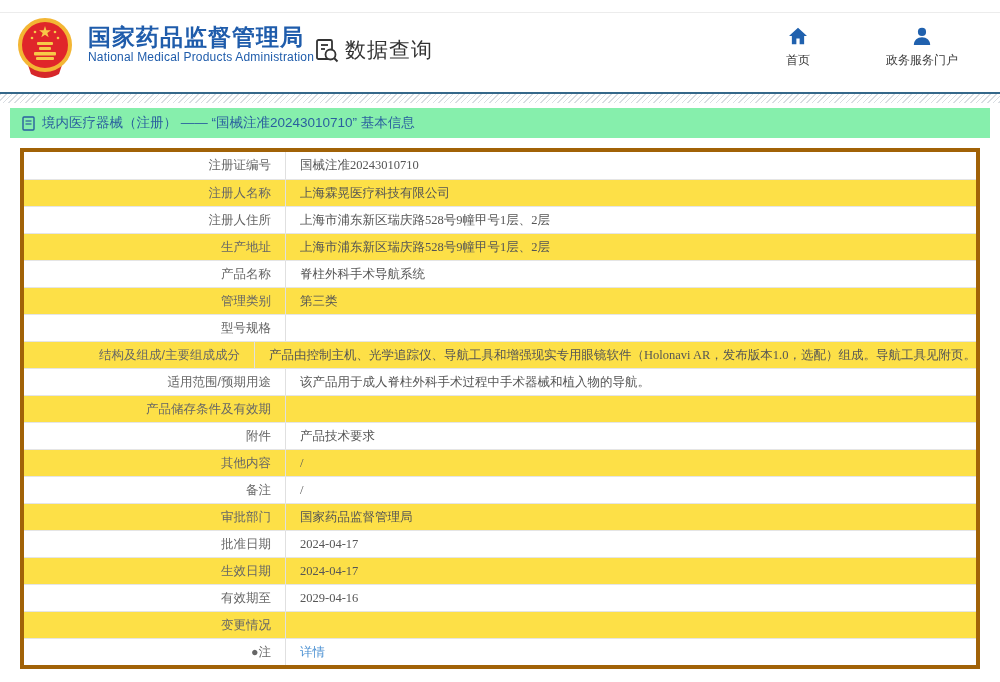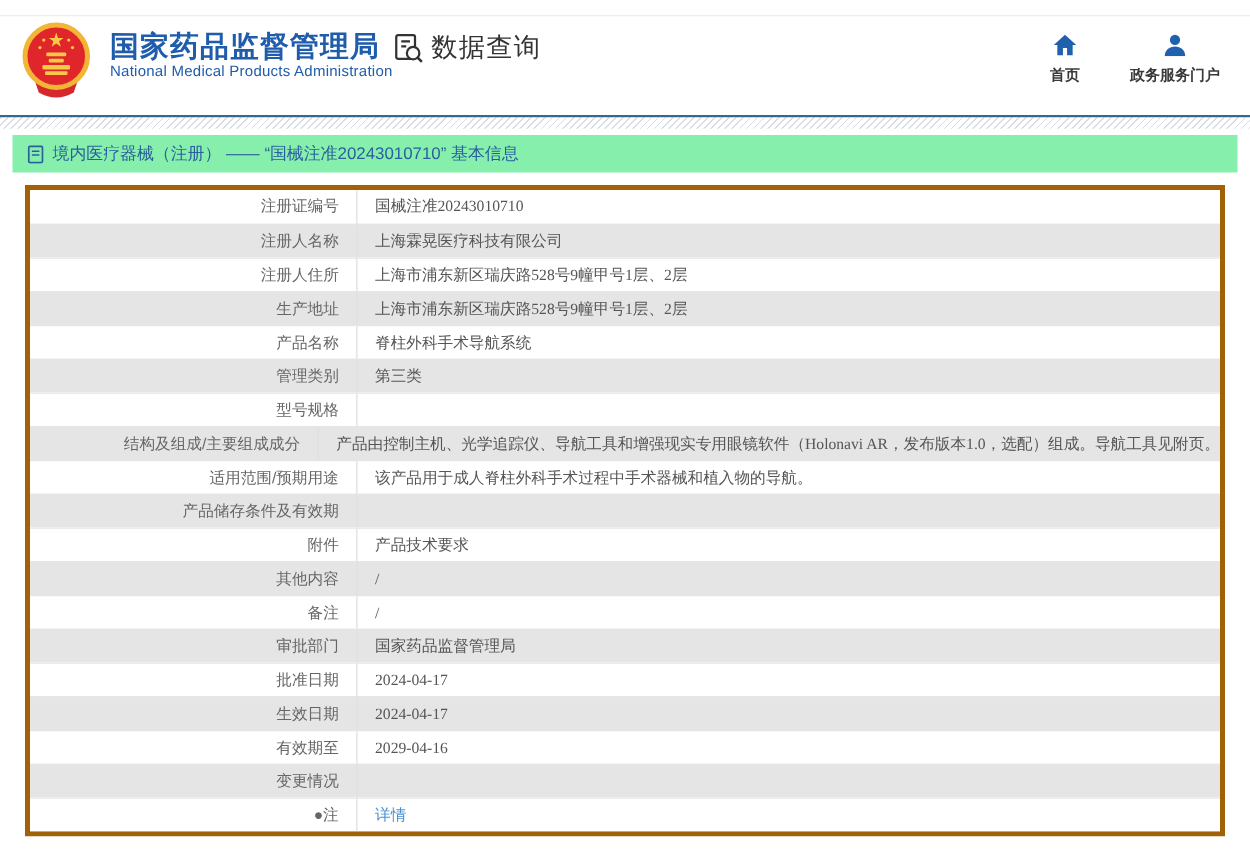--- a/index.html
+++ b/index.html
@@ -15,34 +15,34 @@
     width:1000px;height:682px;overflow:hidden;background:#fff;
     font-family:"Liberation Sans","DejaVu Sans",sans-serif;position:relative;
   }
   
   .header{position:relative;height:92px;background:#fff;}
   .topline{position:absolute;top:12px;left:0;right:0;height:1px;background:#ececec;}
   .logo{position:absolute;left:12px;top:15px;width:66px;height:66px;cursor:pointer;}
   .org{position:absolute;left:88px;top:24px;}
   .org-cn{font-size:23px;font-weight:bold;color:var(--brand-blue);letter-spacing:1px;line-height:1.15;}
   .org-en{font-size:12px;color:var(--brand-blue);margin-top:0;letter-spacing:0.2px;}
-  .dq{position:absolute;left:313px;top:24px;display:flex;align-items:center;gap:5px;cursor:pointer;}
+  .dq{position:absolute;left:313px;top:36px;display:flex;align-items:center;gap:5px;cursor:pointer;}
   .dq-text{font-size:21px;color:#333;letter-spacing:1px;}
-  .nav{position:absolute;right:24px;top:27px;display:flex;gap:28px;font-weight:bold;}
+  .nav{position:absolute;right:42px;top:27px;display:flex;gap:64px;}
   .nav-item{display:flex;flex-direction:column;align-items:center;gap:7px;font-size:12px;color:#3a3a3a;cursor:pointer;min-width:48px;}
   
   .sep-line{height:2px;background:var(--sep-teal);}
   .hatch{height:9px;background:repeating-linear-gradient(135deg,#d9dde2 0px,#d9dde2 1px,#ffffff 1px,#ffffff 4px);}
   
   .breadcrumb{margin:5px 10px 0;height:30px;background:#86efac;display:flex;align-items:center;padding-left:12px;gap:7px;color:var(--crumb-text);font-size:13.5px;}
   
   .reg-table{margin:10px 20px 0;border:4px solid #a16207;}
   .row{display:flex;height:27px;align-items:stretch;background:#fff;}
   .row + .row{border-top:1px solid #e5e5e5;}
-  .row.alt{background:#e5e5e5;}
+  .row.alt{background:#fde047;}
   .cell-label{width:262px;color:#666;font-size:12.5px;border-right:1px solid #e0e0e0;display:flex;align-items:center;justify-content:flex-end;padding-right:14px;}
   .cell-value{flex:1;color:#555;font-size:12.5px;display:flex;align-items:center;padding-left:14px;white-space:nowrap;font-family:Liberation Serif, serif;}
   .detail-link{color:var(--link-blue);text-decoration:none;cursor:pointer;}
   svg{display:block;}
 </style>
 </head>
 <body>
 
 <div class="header">
   <div class="topline"></div>

